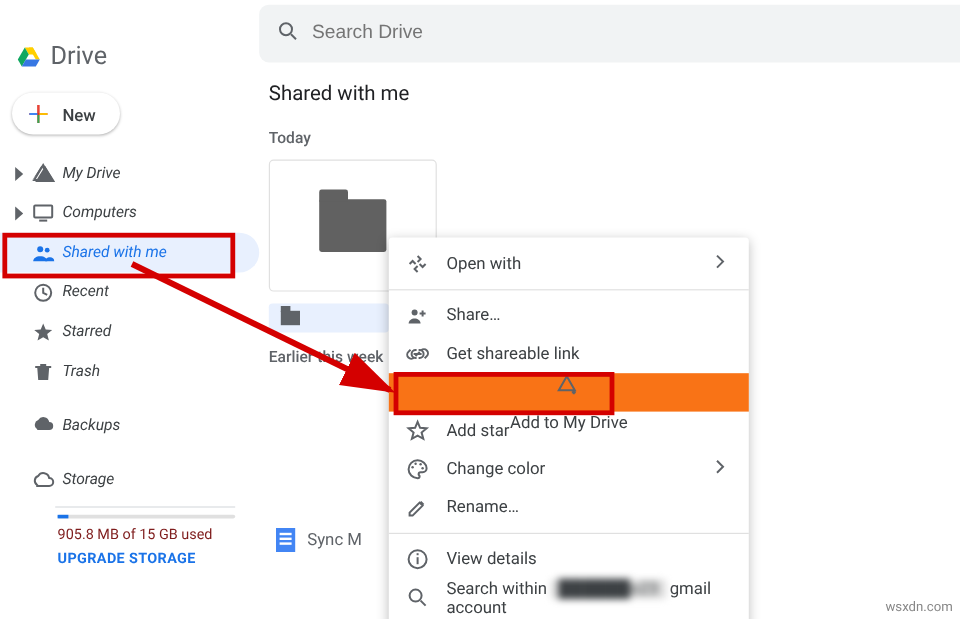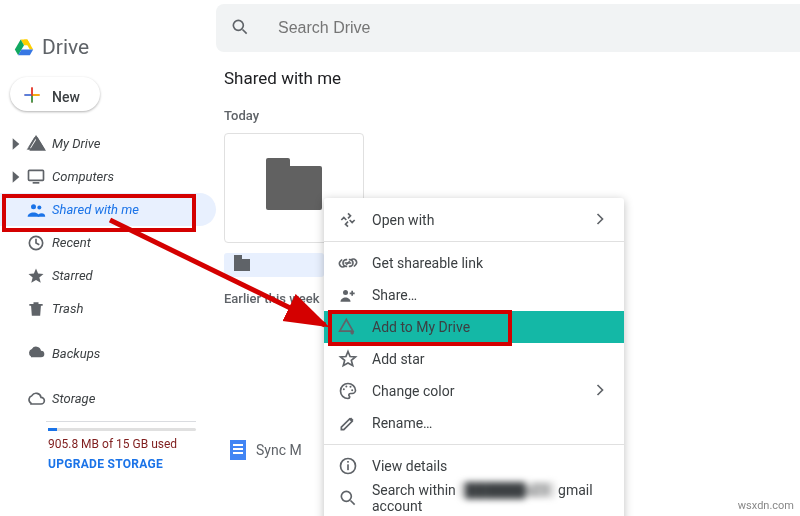--- a/index.html
+++ b/index.html
@@ -17,39 +17,39 @@
   .nav li.active .ic { color:#1a73e8; }
   .nav-sep { height: 12px; }
   .storage { padding: 0 20px 0 48px; font-size: 12px; }
   .storage hr { border:none; border-top:1px solid #dadce0; margin: 6px 0 6px; margin-left:-2px; }
   .storage .bar { height: 3px; background:#e0e0e0; margin-top:4px; border-radius:2px; }
   .storage .bar i { display:block; height:100%; width:6%; background:#1a73e8; }
   .storage .used { margin-top:6px; color:#7f1d1d; }
   .storage .upgrade { margin-top:6px; color:#1a73e8; letter-spacing:.3px; font-weight:700; }
 
   .main { flex: 1; display:flex; flex-direction:column; min-width:0; }
-  .searchbar { height:48px; background:#f1f3f4; display:flex; align-items:center; padding:0 14px; gap:28px; color:#5f6368; border-top-left-radius:8px; border-bottom-left-radius:8px; margin-top:4px;}
+  .searchbar { height:48px; background:#f1f3f4; display:flex; align-items:center; padding:0 14px; gap:10px; color:#5f6368; border-top-left-radius:8px; border-bottom-left-radius:8px; margin-top:4px;}
   .searchbar input { border:none; background:transparent; outline:none; font-size:16px; color:#3c4043; flex:1; }
   .content { padding: 14px 0 0 4px; position:relative; }
   h1.section { font-size:17px; font-weight:400; color:#202124; margin: 2px 0 20px 4px; }
   .grp-label { font-size:13px; color:#5f6368; font-weight:500; margin: 0 0 10px 4px; }
   .card { width:140px; height:110px; border:1px solid #e0e0e0; border-radius:4px; display:flex; align-items:center; justify-content:center; margin: 0 0 10px 4px; }
   .card .folder { width:56px; height:44px; background:#616161; position:relative; border-radius:2px 2px 2px 2px; }
   .card .folder::before { content:""; position:absolute; top:-8px; left:0; width:24px; height:10px; background:#616161; border-radius:2px 2px 0 0; }
   .sel-row { display:flex; align-items:center; gap:8px; background:#e8f0fe; padding:6px 10px; width:100px; border-radius:3px; margin-left:4px; }
   .sel-row .fic { width:16px; height:12px; background:#5f6368; position:relative; }
   .sel-row .fic::before { content:""; position:absolute; top:-4px; left:0; width:8px; height:5px; background:#5f6368; }
   .earlier { margin: 14px 0 8px 4px; font-size:13px; color:#5f6368; font-weight:500; }
   .doc-row { display:flex; align-items:center; gap:10px; padding:6px 4px 6px 6px; margin-left:4px; width:150px; }
   .doc-ic { width:16px; height:20px; background:#4285f4; position:relative; }
   .doc-ic::after{ content:""; position:absolute; left:3px; right:3px; top:4px; height:2px; background:#fff; box-shadow:0 4px 0 #fff,0 8px 0 #fff; }
 
   .ctx { position:absolute; top:198px; left:324px; width:300px; background:#fff; box-shadow:0 2px 10px rgba(0,0,0,.25); border-radius:3px; padding:6px 0; z-index:5; }
   .ctx .item { display:flex; align-items:center; height:32px; padding:0 14px; gap:14px; color:#3c4043; font-size:14px; cursor:pointer; position:relative;}
-  .ctx .item:hover, .ctx .item.hl { background:#14b8a6; }
+  .ctx .item:hover, .ctx .item.hl { background:#f97316;flex-direction:column; }
   .ctx .item .ic { width:20px; display:inline-flex; justify-content:center; color:#5f6368; }
   .ctx hr { border:none; border-top:1px solid #e0e0e0; margin:5px 0; }
   .ctx .chev { position:absolute; right:14px; color:#5f6368; }
   .blur { filter: blur(3px); background:#ddd; padding:0 6px; border-radius:2px; }
 
   
   .annot { position:absolute; border:4px solid #d40000; pointer-events:none; z-index:10; }
   .a1 { top:194px; left:2px; width:194px; height:38px; }
   .a2 { top:310px; left:328px; width:184px; height:36px; }
   .arrow { position:absolute; top:200px; left:100px; width:260px; height:150px; z-index:9; pointer-events:none;}
@@ -238,36 +238,36 @@
         </span>
       <span>Open with</span>
       <span class="chev"><svg viewBox="0 0 24 24" width="14" height="14">
             <path d="M9 6l6 6-6 6" fill="none" stroke="#5f6368" stroke-width="2"></path>
           </svg></span>
     </div>
     <hr>
     <div class="item">
       <span class="ic">
           <svg viewBox="0 0 24 24">
+            <circle cx="9" cy="9" r="3" fill="#5f6368"></circle>
+            <path d="M3 20c0-3 3-5 6-5s6 2 6 5" fill="#5f6368"></path>
+            <path d="M17 7v6M14 10h6" stroke="#5f6368" stroke-width="2"></path>
+          </svg>
+        </span>
+      <span>Share…</span>
+    </div>
+    <div class="item">
+      <span class="ic">
+          <svg viewBox="0 0 24 24">
             <path d="M9 12h6M7 12a4 4 0 0 1 0-8h3M17 12a4 4 0 0 1 0 8h-3" fill="none" stroke="#5f6368" stroke-width="2" transform="rotate(-45 12 12)"></path>
             <path d="M8 12h8M7 8h4a4 4 0 0 0 0 8H7a4 4 0 0 1 0-8zm10 0h-4a4 4 0 0 1 0 8h4a4 4 0 0 0 0-8z" fill="none"></path>
             <path d="M10 7a5 5 0 0 0 0 10h1v-2h-1a3 3 0 0 1 0-6h1V7zm4 0h-1v2h1a3 3 0 0 1 0 6h-1v2h1a5 5 0 0 0 0-10zM8 11h8v2H8z" fill="#5f6368"></path>
           </svg>
         </span>
       <span>Get shareable link</span>
-    </div>
-    <div class="item">
-      <span class="ic">
-          <svg viewBox="0 0 24 24">
-            <circle cx="9" cy="9" r="3" fill="#5f6368"></circle>
-            <path d="M3 20c0-3 3-5 6-5s6 2 6 5" fill="#5f6368"></path>
-            <path d="M17 7v6M14 10h6" stroke="#5f6368" stroke-width="2"></path>
-          </svg>
-        </span>
-      <span>Share…</span>
     </div>
     <div class="item hl">
       <span class="ic">
           <svg viewBox="0 0 24 24">
             <path d="M10 3l8 14H2z" fill="none" stroke="#5f6368" stroke-width="2"></path>
             <path d="M17 17v4M15 19h4" stroke="#5f6368" stroke-width="2"></path>
           </svg>
         </span>
       <span>Add to My Drive</span>
     </div>

